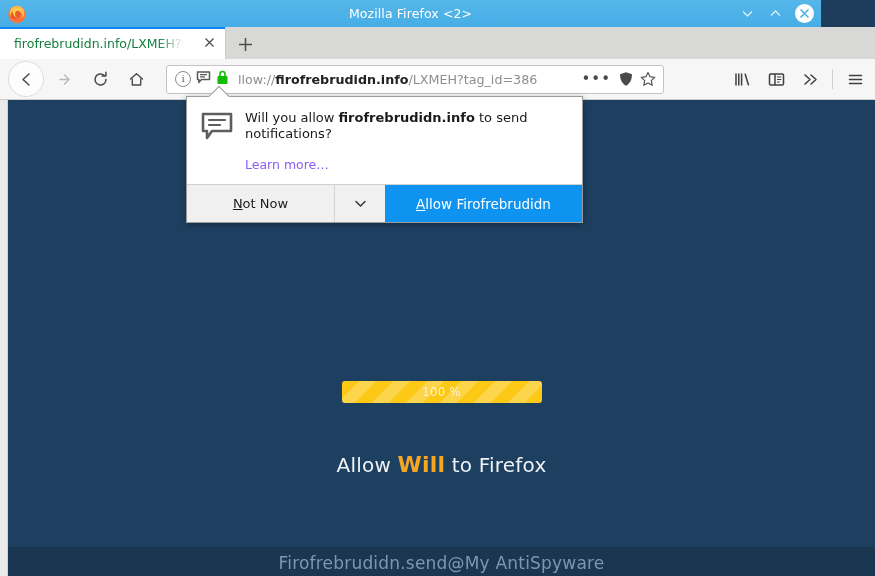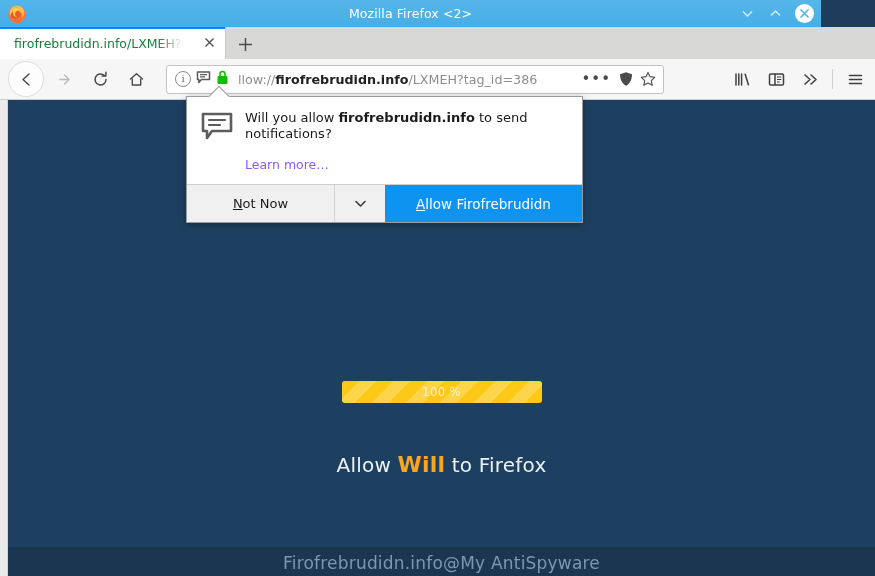--- a/index.html
+++ b/index.html
@@ -526,21 +526,21 @@
 
       <div class="progress-wrap">
         <div class="progress-bar">
           <span class="progress-label">100 %</span>
         </div>
       </div>
 
       <div class="press-allow"><span>Allow </span><b>Will</b><span> to Firefox</span></div>
 
       <div class="watermark-band"></div>
-      <div class="watermark">Firofrebrudidn.info@My AntiSpyware</div>
+      <div class="watermark">Firofrebrudidn.send@My AntiSpyware</div>
     </div>
   </div>
 
   <div class="popup">
     <div class="popup-arrow"></div>
     <div class="popup-body">
       <div class="popup-icon">
         <svg width="32" height="30" viewBox="0 0 32 30">
           <path d="M2 2 L30 2 L30 19 L11 19 L6 26 L6 19 L2 19 Z" fill="none" stroke="#5d5d5d" stroke-width="2.6" stroke-linejoin="round"></path>
           <path d="M8 8 L24 8 M8 13 L19 13" stroke="#5d5d5d" stroke-width="2.2" stroke-linecap="round"></path>

